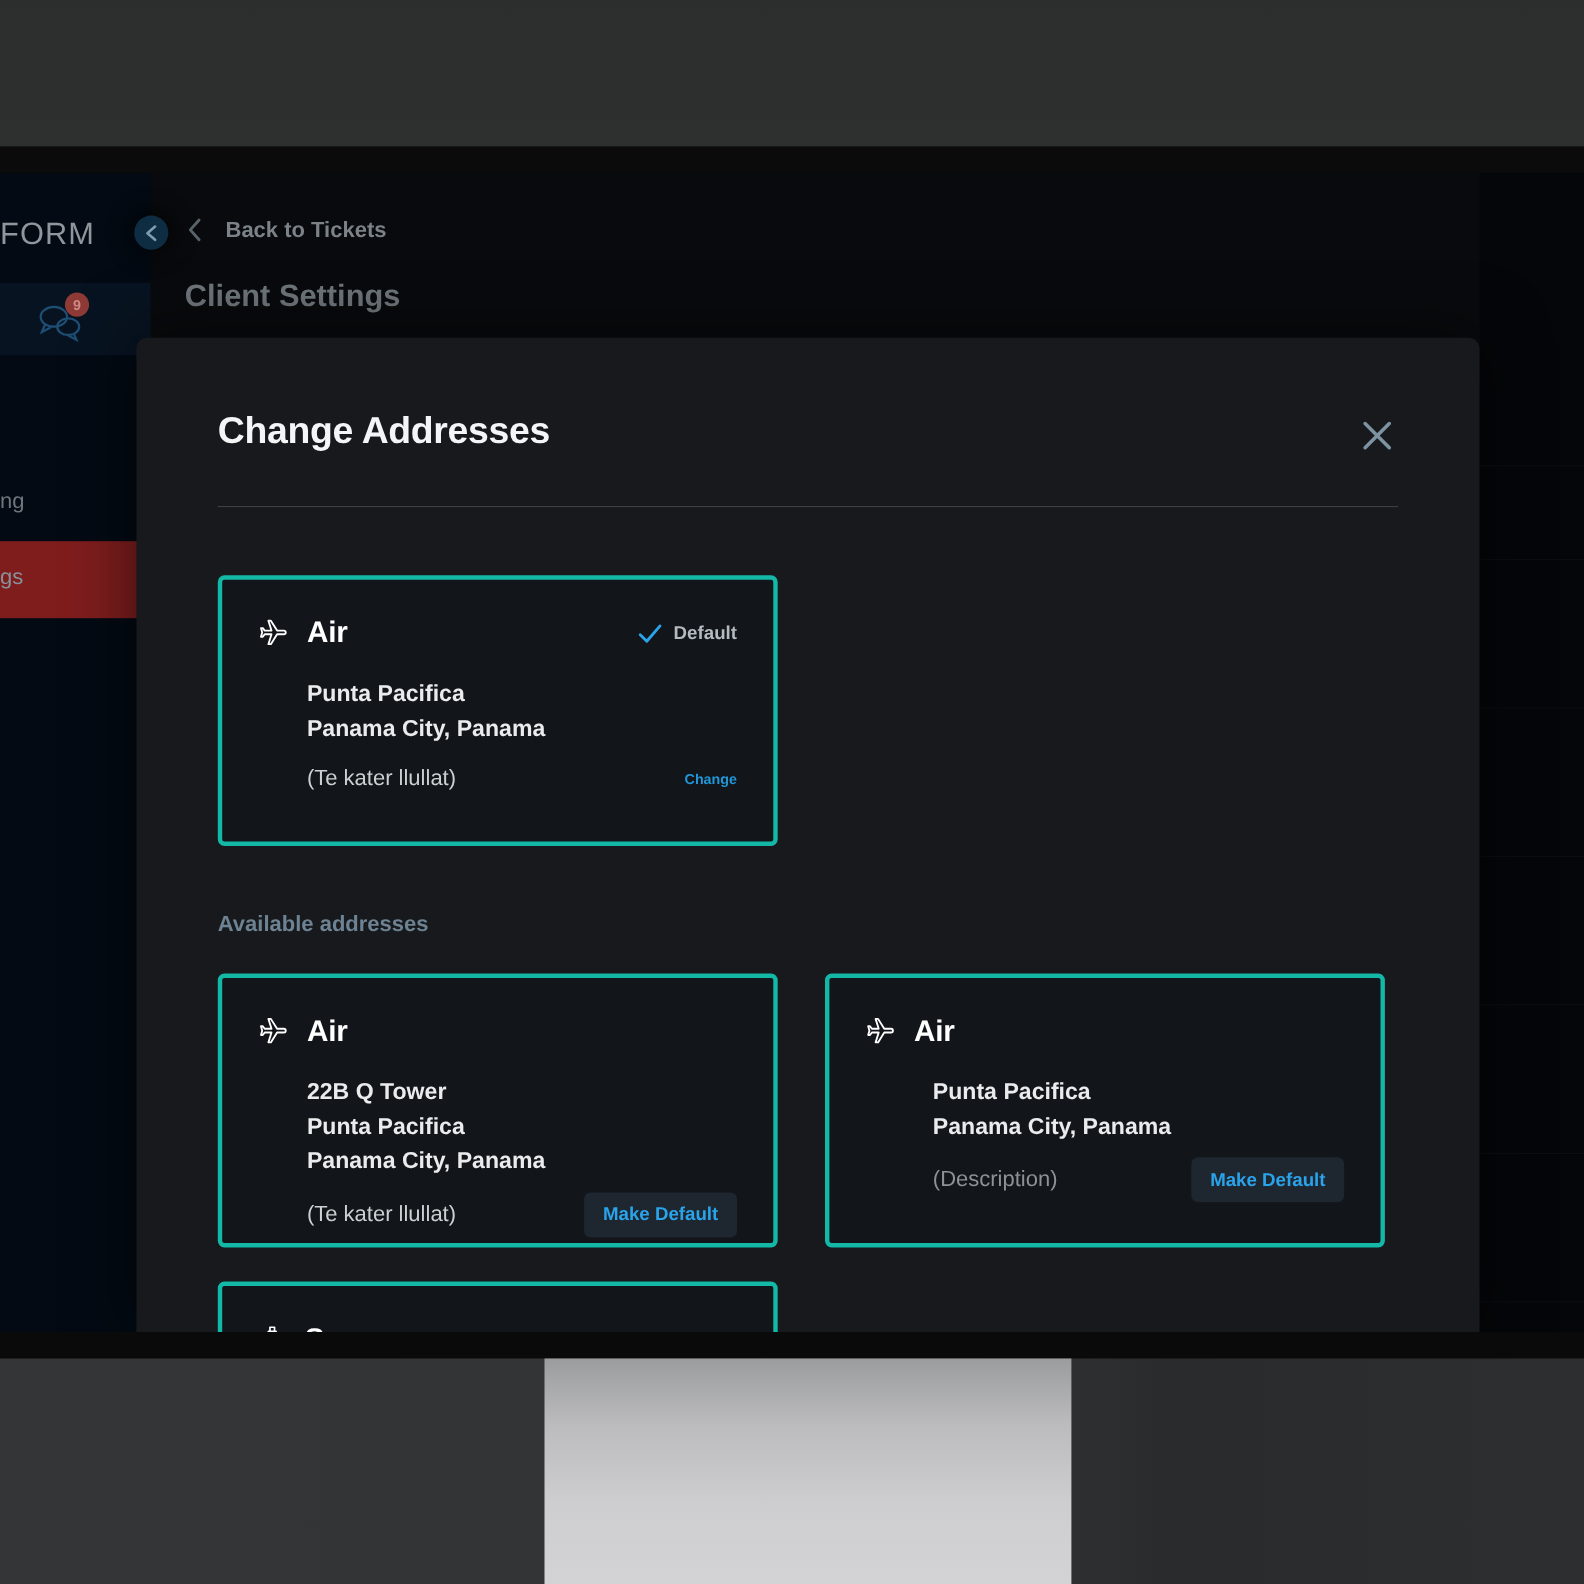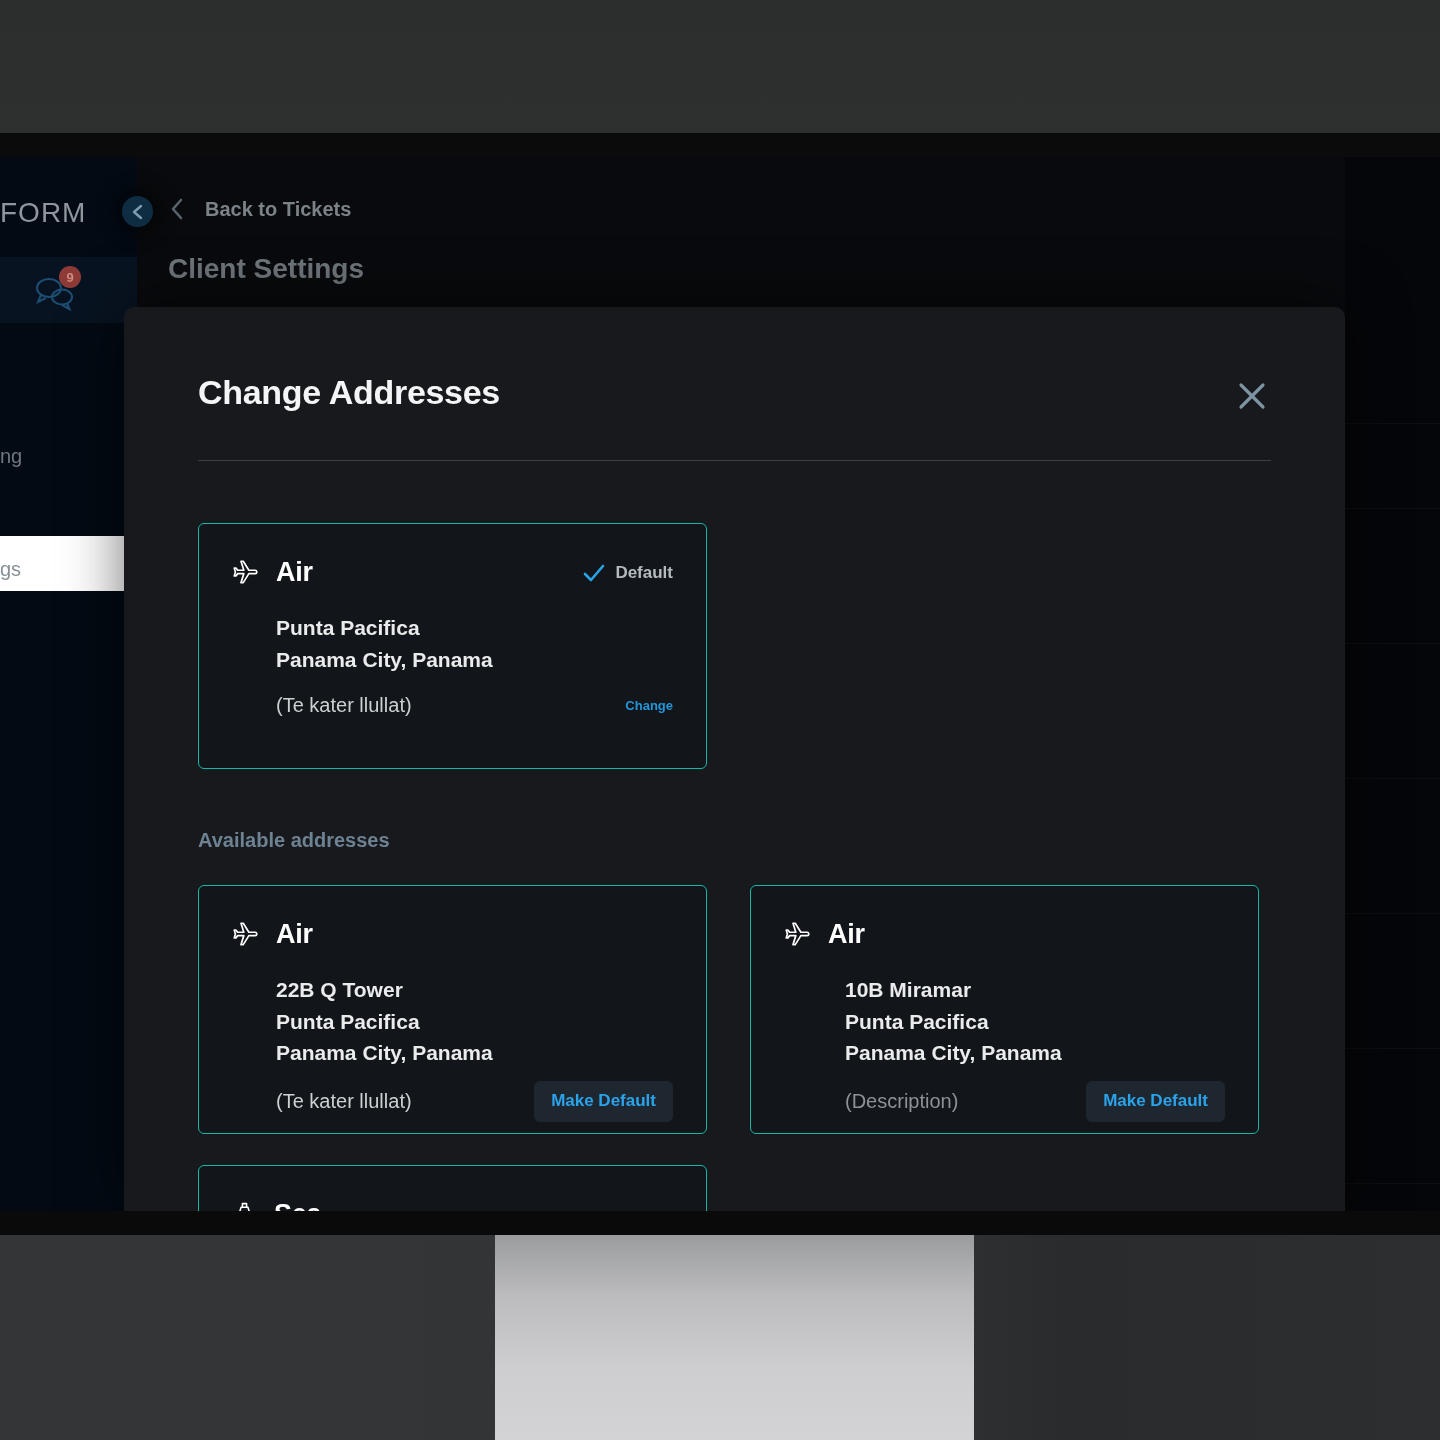--- a/index.html
+++ b/index.html
@@ -26,41 +26,41 @@
   
   .sidebar{position:absolute;left:0;top:0;width:137px;height:1054px;background:#030a13;}
   .logo{position:absolute;left:0;top:40px;font-size:28px;letter-spacing:1px;color:#8f969c;}
   .chat-row{position:absolute;left:0;top:100px;width:137px;height:66px;background:#081321;cursor:pointer;}
   .chat-row svg{position:absolute;left:30px;top:12px;}
   .badge{position:absolute;left:59px;top:9px;width:22px;height:22px;border-radius:50%;
          background:#8e3b38;color:#cf8b84;font-size:13px;font-weight:700;
          display:flex;align-items:center;justify-content:center;}
   .nav-partial{position:absolute;left:0;font-size:20px;color:#6f767c;}
   .nav-ng{top:288px;}
-  .nav-gs-row{position:absolute;left:0;top:335px;width:137px;height:55px;background:#ffffff;cursor:pointer;margin-top:44px;}
+  .nav-gs-row{position:absolute;left:0;top:335px;width:137px;height:70px;background:#7f1d1d;cursor:pointer;}
   .nav-gs-row span{position:absolute;left:0;top:22px;font-size:20px;color:#87919a;}
 
   
   .back-circle{position:absolute;left:122px;top:39px;width:31px;height:31px;border-radius:50%;
                background:#0e2d43;box-shadow:0 0 18px 8px rgba(0,0,0,.45);cursor:pointer;
                display:flex;align-items:center;justify-content:center;}
   .back-link{position:absolute;left:170px;top:41px;display:flex;align-items:flex-start;gap:22px;cursor:pointer;}
   .back-label{font-size:20px;font-weight:700;color:#7b8288;}
   .page-title{position:absolute;left:168px;top:96px;font-size:28px;font-weight:700;color:#6e757b;}
 
   
   .modal{position:absolute;left:124px;top:150px;width:1221px;height:904px;background:#17191d;
          border-radius:10px 10px 0 0;box-shadow:0 0 60px rgba(0,0,0,.55);
          padding:0 74px;overflow:hidden;}
   .modal-head{display:flex;justify-content:space-between;align-items:flex-start;padding-top:64px;}
   .modal-title{font-size:34px;font-weight:700;color:#f4f5f6;line-height:42px;letter-spacing:-.3px;}
   .close-btn{margin-top:6px;background:none;border:none;padding:4px;cursor:pointer;line-height:0;}
   .divider{height:1px;background:#3b4045;margin-top:45px;}
 
-  .card{position:relative;width:509px;background:#121519;border:1px solid #14b8a6;border-radius:6px;
+  .card{position:relative;width:509px;background:#121519;border:4px solid #14b8a6;border-radius:6px;
         padding:33px 33px 0 33px;}
   .card-head{display:flex;align-items:center;}
   .plane-wrap{margin-right:17px;line-height:0;color:#ffffff;}
   .type-label{font-size:27px;font-weight:700;color:#ffffff;letter-spacing:-.2px;}
   .head-right{margin-left:auto;display:flex;align-items:center;gap:10px;}
   .default-label{font-size:17px;font-weight:700;color:#b3bac0;}
   .addr{margin:24px 0 0 44px;font-size:21px;font-weight:700;color:#e9ebec;line-height:31.5px;}
   .addr div{white-space:nowrap;}
   .card-foot{display:flex;justify-content:space-between;align-items:center;margin:19px 0 0 44px;}
   .paren{font-size:20px;color:#ccd0d3;}
@@ -196,21 +196,20 @@
         <div class="card avail-card indent-more">
           <div class="card-head">
             <span class="plane-wrap">
               <svg width="27" height="27" viewBox="0 0 24 24" fill="none" stroke="currentColor" stroke-width="1.5" stroke-linejoin="round">
                 <path d="M21 16v-2l-8-5V3.5C13 2.67 12.33 2 11.5 2S10 2.67 10 3.5V9l-8 5v2l8-2.5V19l-2 1.5V22l3.5-1 3.5 1v-1.5L13 19v-5.5l8 2.5z" transform="rotate(90 12 12)"></path>
               </svg>
             </span>
             <span class="type-label">Air</span>
           </div>
           <div class="addr">
-            <div>10B Miramar</div>
             <div>Punta Pacifica</div>
             <div>Panama City, Panama</div>
           </div>
           <div class="card-foot">
             <span class="paren dim">(Description)</span>
             <button class="make-default-btn">Make Default</button>
           </div>
         </div>
 
       </div>

